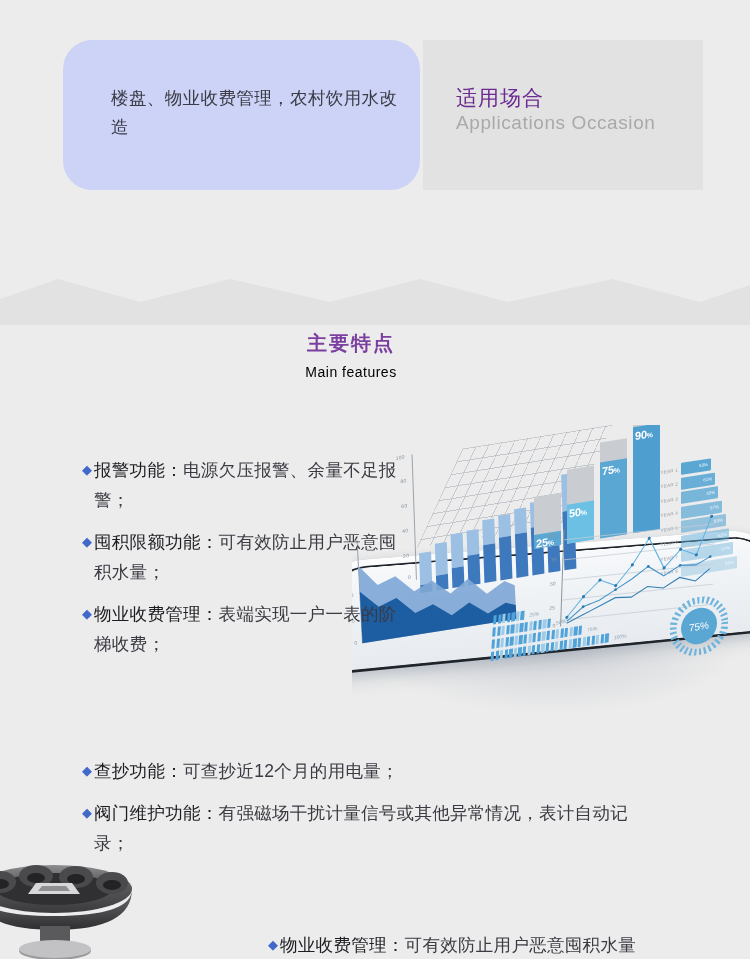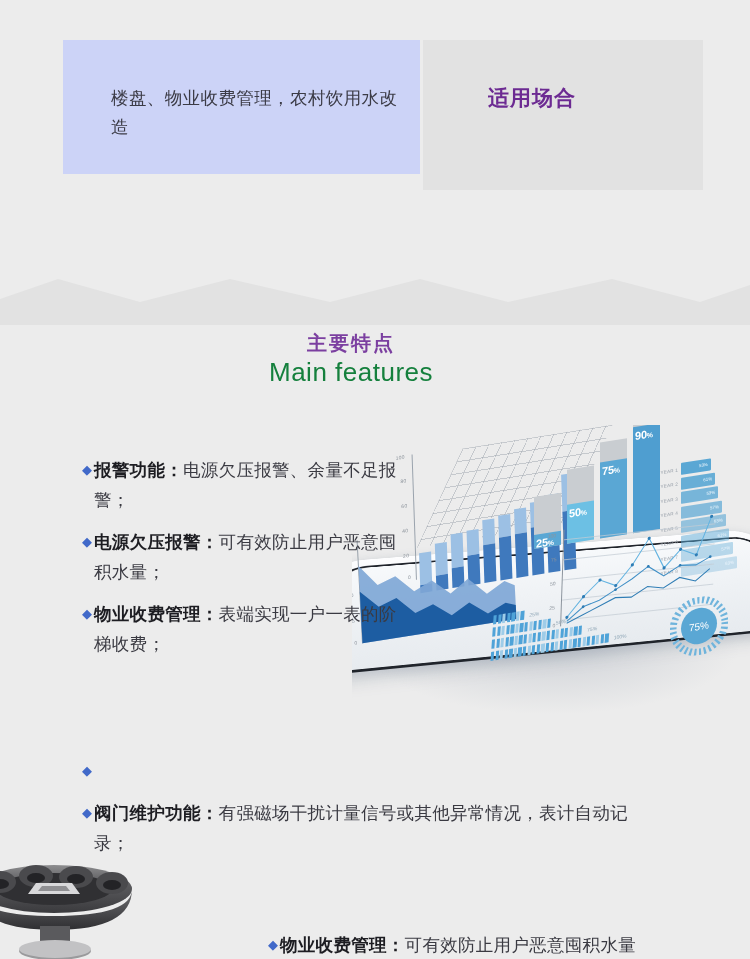--- a/index.html
+++ b/index.html
@@ -6,51 +6,51 @@
   body{
     width:750px;height:959px;
     background:#ececec;
     font-family:"Liberation Sans","DejaVu Sans",sans-serif;
     overflow:hidden;position:relative;
   }
   .page{position:absolute;inset:0;width:750px;height:959px;overflow:hidden;}
 
   
   .app-band{position:absolute;left:0;top:40px;width:750px;height:150px;}
-  .app-lav{position:absolute;left:63px;top:0;width:357px;height:134px;background:#ccd3f7;}
+  .app-lav{position:absolute;left:63px;top:0;width:357px;height:150px;background:#ccd3f7;border-radius:29px;}
   .app-gray{position:absolute;left:423px;top:0;width:280px;height:150px;background:#e2e2e2;}
   .app-lav-text{
     position:absolute;left:48px;top:44px;width:300px;
     font-size:17.5px;line-height:29px;color:#3b3b46;letter-spacing:.4px;
   }
   .app-title{
     position:absolute;left:33px;top:44px;
-    font-size:21px;font-weight:bold;color:#6c2a92;letter-spacing:1px;margin-left:32px;
+    font-size:21px;font-weight:normal;color:#6c2a92;letter-spacing:1px;
   }
   .app-sub{
     position:absolute;left:33px;top:72px;
     font-size:19px;color:#a9a9a9;letter-spacing:.6px;white-space:nowrap;
   }
 
   
   .zigzag{position:absolute;left:0;top:255px;width:750px;height:70px;}
 
   
   .mf-wrap{position:absolute;left:0;top:330px;width:702px;text-align:center;}
   .mf-cn{font-size:20px;font-weight:bold;color:#7b3fa0;letter-spacing:2px;line-height:26px;}
-  .mf-en{font-size:26px;color:#15803d;letter-spacing:.5px;line-height:32px;}
+  .mf-en{font-size:14px;color:#000000;letter-spacing:.5px;line-height:32px;}
 
   
   .feat{position:absolute;color:#2d2d33;}
   .feat .row{display:flex;align-items:flex-start;}
   .dia{
     color:#4169c9;font-size:13px;line-height:30px;margin-right:2px;flex:none;
   }
   .ftext{font-size:17.5px;line-height:30px;letter-spacing:.3px;}
-  .ftext b{font-weight:bold;color:#1d1d22;}
+  .ftext b{font-weight:normal;color:#1d1d22;}
   .ftext span.body{font-weight:normal;color:#3a3a42;}
 
   .feat-top{left:82px;top:455px;width:330px;}
   .feat-mid{left:82px;top:756px;width:560px;}
   .feat-bottom{left:268px;top:930px;width:480px;}
   .feat-block{margin-bottom:12px;}
 
   
   .tablet-scene{position:absolute;left:352px;top:425px;width:398px;height:300px;overflow:hidden;}
   .tab-shadow{
@@ -126,20 +126,21 @@
 <body>
 
 <div class="page">
 
   <div class="app-band">
     <div class="app-lav">
       <div class="app-lav-text">楼盘、物业收费管理，农村饮用水改造</div>
     </div>
     <div class="app-gray">
       <div class="app-title">适用场合</div>
+      <div class="app-sub">Applications  Occasion</div>
     </div>
   </div>
 
   <div class="zigzag">
     <svg width="750" height="70" viewBox="0 0 750 70" preserveAspectRatio="none">
       <path d="M0,44 L58,24 L140,47 L230,24 L330,47 L420,24 L508,47 L612,24 L700,47 L750,30 L750,70 L0,70 Z" fill="#e2e2e2"></path>
     </svg>
   </div>
 
   <div class="mf-wrap">
@@ -427,35 +428,36 @@
   <div class="feat feat-top">
     <div class="feat-block">
       <div class="row">
         <span class="dia">◆</span>
         <span class="ftext"><b>报警功能：</b><span class="body">电源欠压报警、余量不足报警；</span></span>
       </div>
     </div>
     <div class="feat-block">
       <div class="row">
         <span class="dia">◆</span>
-        <span class="ftext"><b>电源欠压报警：</b><span class="body">可有效防止用户恶意囤积水量；</span></span>
+        <span class="ftext"><b>囤积限额功能：</b><span class="body">可有效防止用户恶意囤积水量；</span></span>
       </div>
     </div>
     <div class="feat-block">
       <div class="row">
         <span class="dia">◆</span>
         <span class="ftext"><b>物业收费管理：</b><span class="body">表端实现一户一表的阶梯收费；</span></span>
       </div>
     </div>
   </div>
 
   <div class="feat feat-mid">
     <div class="feat-block">
       <div class="row">
         <span class="dia">◆</span>
+        <span class="ftext"><b>查抄功能：</b><span class="body">可查抄近12个月的用电量；</span></span>
       </div>
     </div>
     <div class="feat-block">
       <div class="row">
         <span class="dia">◆</span>
         <span class="ftext"><b>阀门维护功能：</b><span class="body">有强磁场干扰计量信号或其他异常情况，表计自动记录；</span></span>
       </div>
     </div>
   </div>
 

